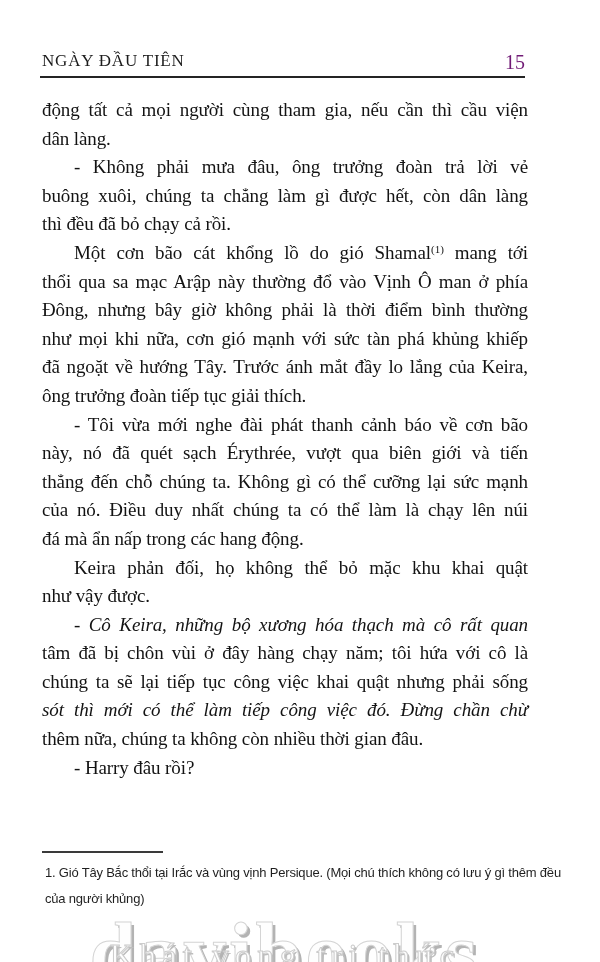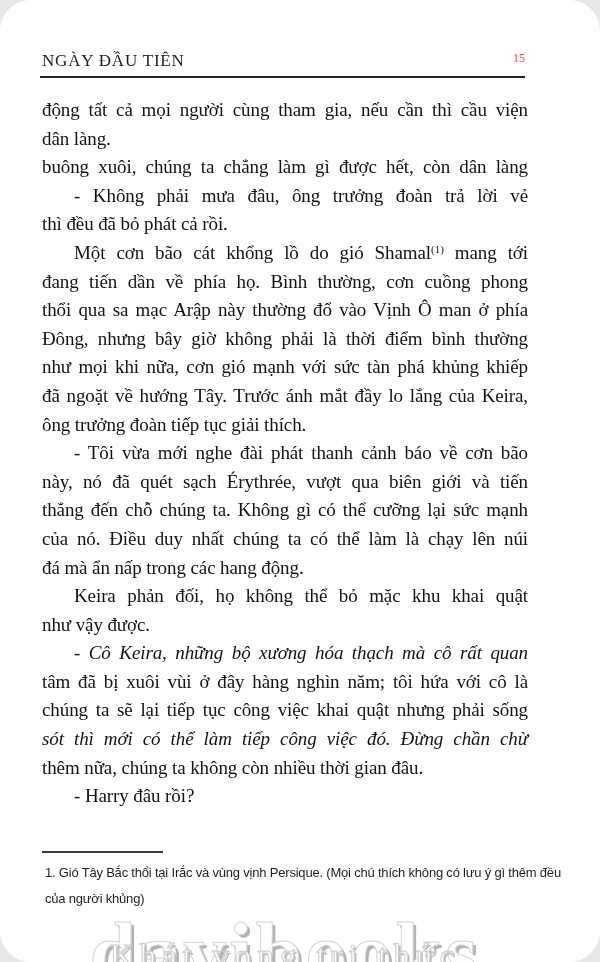--- a/index.html
+++ b/index.html
@@ -4,39 +4,38 @@
 <style>
   html, body { margin: 0; padding: 0; background: #e8e8e8; }
   #page {
     position: relative;
     width: 600px;
     height: 962px;
     background: #ffffff;
     overflow: hidden;
     font-family: "Liberation Serif", serif;
     color: #171717;
-    border-radius: 31px;
   }
 
   
   .header-title {
     position: absolute;
     left: 42px;
     top: 51px;
     font-size: 17px;
     letter-spacing: 0.8px;
     color: #1c1c1c;
     white-space: nowrap;
   }
   .page-number {
     position: absolute;
     right: 75px;
     top: 51px;
-    font-size: 12px;
-    color: #ef4444;
+    font-size: 20px;
+    color: #701a75;
   }
   .header-rule {
     position: absolute;
     left: 40px;
     top: 76px;
     width: 485px;
     height: 2px;
     background: #242424;
   }
 
@@ -122,39 +121,38 @@
 
   <div class="header-title">NGÀY ĐẦU TIÊN</div>
 
   <div class="page-number">15</div>
 
   <div class="header-rule"></div>
 
   <div id="body-text">
       <div class="bl"><span>động tất cả mọi người cùng tham gia, nếu cần thì cầu viện</span></div>
       <div class="bl last"><span>dân làng.</span></div>
+      <div class="bl ind"><span>- Không phải mưa đâu, ông trưởng đoàn trả lời vẻ</span></div>
       <div class="bl"><span>buông xuôi, chúng ta chẳng làm gì được hết, còn dân làng</span></div>
-      <div class="bl ind"><span>- Không phải mưa đâu, ông trưởng đoàn trả lời vẻ</span></div>
-      <div class="bl last"><span>thì đều đã bỏ phát cả rồi.</span></div>
+      <div class="bl last"><span>thì đều đã bỏ chạy cả rồi.</span></div>
       <div class="bl ind"><span>Một cơn bão cát khổng lồ do gió Shamal</span><sup>(1)</sup><span> mang tới</span></div>
-      <div class="bl"><span>đang tiến dần về phía họ. Bình thường, cơn cuồng phong</span></div>
       <div class="bl"><span>thổi qua sa mạc Arập này thường đổ vào Vịnh Ô man ở phía</span></div>
       <div class="bl"><span>Đông, nhưng bây giờ không phải là thời điểm bình thường</span></div>
       <div class="bl"><span>như mọi khi nữa, cơn gió mạnh với sức tàn phá khủng khiếp</span></div>
       <div class="bl"><span>đã ngoặt về hướng Tây. Trước ánh mắt đầy lo lắng của Keira,</span></div>
       <div class="bl last"><span>ông trưởng đoàn tiếp tục giải thích.</span></div>
       <div class="bl ind"><span>- Tôi vừa mới nghe đài phát thanh cảnh báo về cơn bão</span></div>
       <div class="bl"><span>này, nó đã quét sạch Érythrée, vượt qua biên giới và tiến</span></div>
       <div class="bl"><span>thẳng đến chỗ chúng ta. Không gì có thể cưỡng lại sức mạnh</span></div>
       <div class="bl"><span>của nó. Điều duy nhất chúng ta có thể làm là chạy lên núi</span></div>
       <div class="bl last"><span>đá mà ẩn nấp trong các hang động.</span></div>
       <div class="bl ind"><span>Keira phản đối, họ không thể bỏ mặc khu khai quật</span></div>
       <div class="bl last"><span>như vậy được.</span></div>
       <div class="bl ind"><span>- </span><i>Cô Keira, những bộ xương hóa thạch mà cô rất quan</i></div>
-      <div class="bl"><span>tâm đã bị xuôi vùi ở đây hàng nghìn năm; tôi hứa với cô là</span></div>
+      <div class="bl"><span>tâm đã bị chôn vùi ở đây hàng chạy năm; tôi hứa với cô là</span></div>
       <div class="bl"><span>chúng ta sẽ lại tiếp tục công việc khai quật nhưng phải sống</span></div>
       <div class="bl"><i>sót thì mới có thể làm tiếp công việc đó. Đừng chần chừ</i></div>
       <div class="bl last"><span>thêm nữa, chúng ta không còn nhiều thời gian đâu.</span></div>
       <div class="bl last ind"><span>- Harry đâu rồi?</span></div>
     </div>
 
   <div class="footnote-sep"></div>
 
   <div id="footnote">
       <div class="fn-line">1. Gió Tây Bắc thổi tại Irắc và vùng vịnh Persique. (Mọi chú thích không có lưu ý gì thêm đều</div>

